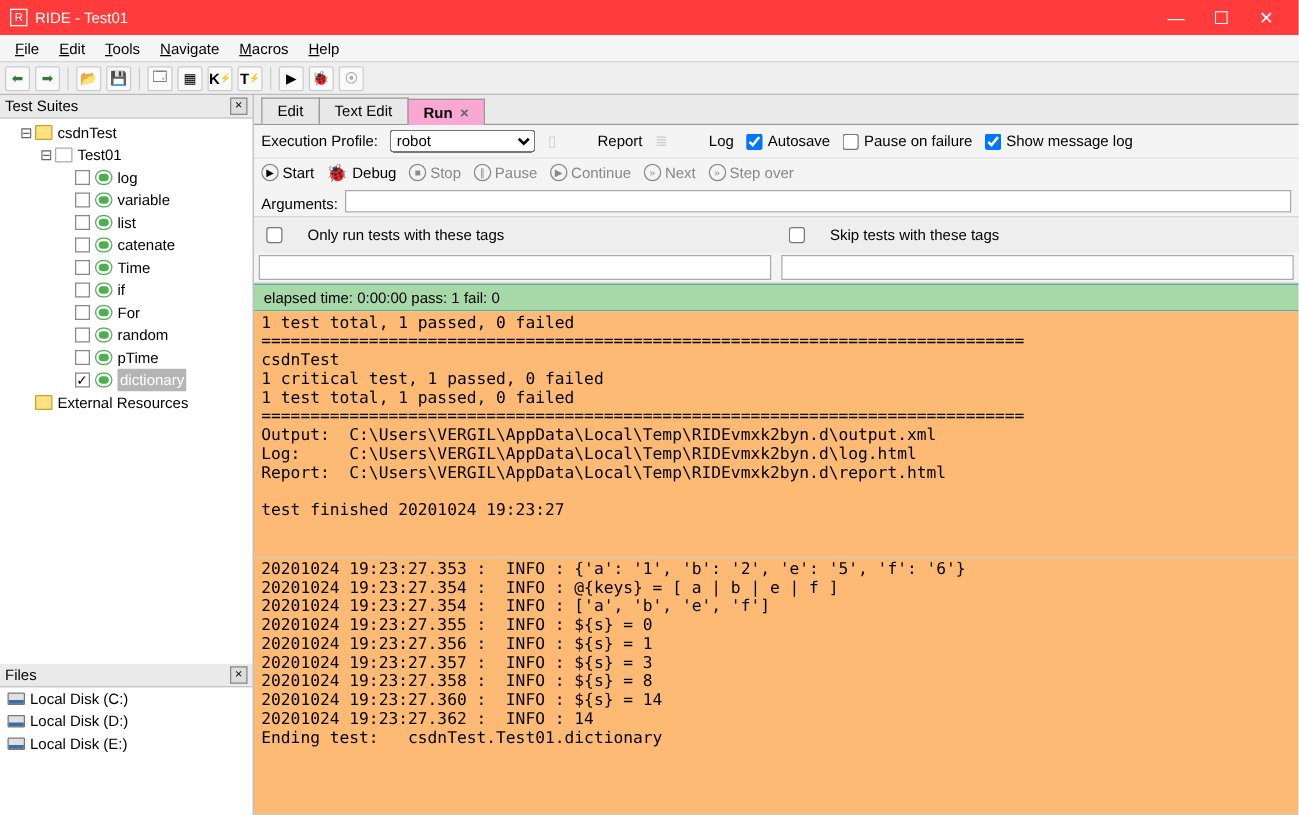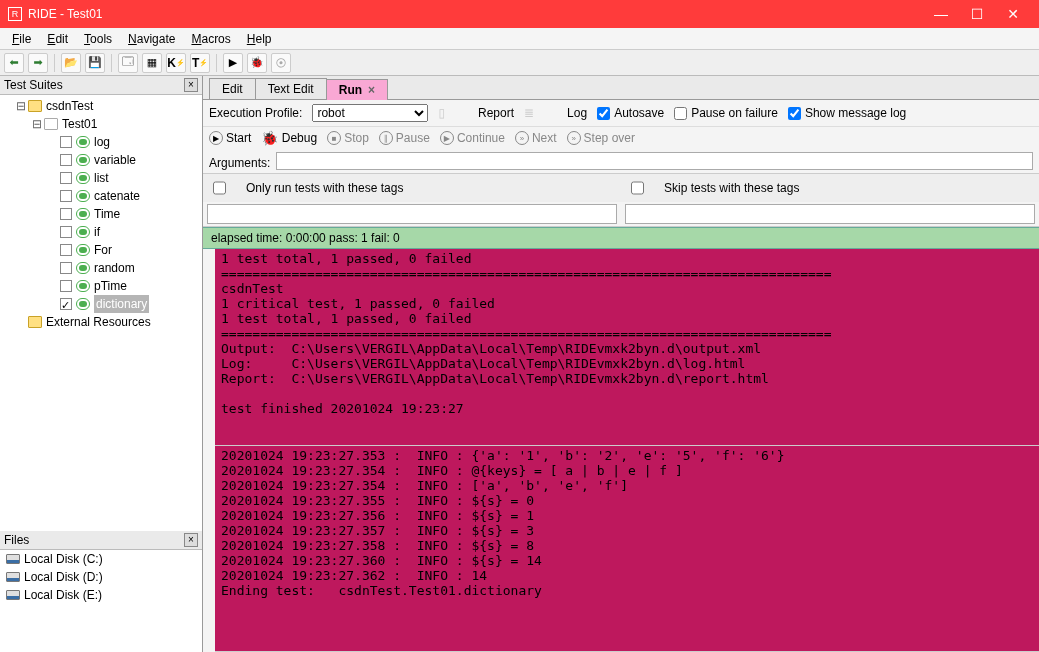--- a/index.html
+++ b/index.html
@@ -48,21 +48,21 @@
 .circ { width: 14px; height: 14px; border: 1px solid #888; border-radius: 50%; display: inline-flex; align-items: center; justify-content: center; font-size: 8px; }
 .bug { color: #2e7d32; font-size: 14px; }
 .argrow { padding: 3px 6px; display: flex; align-items: flex-end; gap: 6px; }
 .argrow input { flex: 1; border: 1px solid #aaa; height: 18px; padding: 0 3px;}
 .tagsrow { display: flex; border-top: 1px solid #ccc; border-bottom: 1px solid #ccc; }
 .tagbox { flex: 1; display: flex; flex-direction: column; }
 .tagbox .lbl { padding: 2px 6px; display: flex; align-items: center; gap: 16px; background: #eee;}
 .tagbox input { margin: 2px 4px; border: 1px solid #aaa; height: 20px; }
 .statusbar { background: #a6d8a8; padding: 3px 8px; font-size: 12px; border-top: 1px solid #6a9; border-bottom: 1px solid #6a9;}
 .conswrap { flex: 1; display: flex; flex-direction: column; overflow: hidden; min-height: 0;}
-.cons { background: #be185d; font-family: Consolas, monospace; font-size: 13px; white-space: pre; overflow: auto; padding: 2px 6px; border-bottom: 1px solid #ccc; margin-left: 12px; }
+.cons { background: #fdba74; font-family: Consolas, monospace; font-size: 13px; white-space: pre; overflow: auto; padding: 2px 6px; border-bottom: 1px solid #ccc; }
 .cons1 { flex: 0 0 auto; height: 197px; }
 .cons2 { flex: 1; }
 .closebox { width: 14px; height: 14px; border: 1px solid #888; background: #ddd; font-size: 10px; text-align: center; line-height: 12px; cursor: default;}
 a.link { color: #000; margin-left: 23px; }
 </style>
 </head>
 <body>
 
 <div class="titlebar">
   <span class="icon">R</span>

